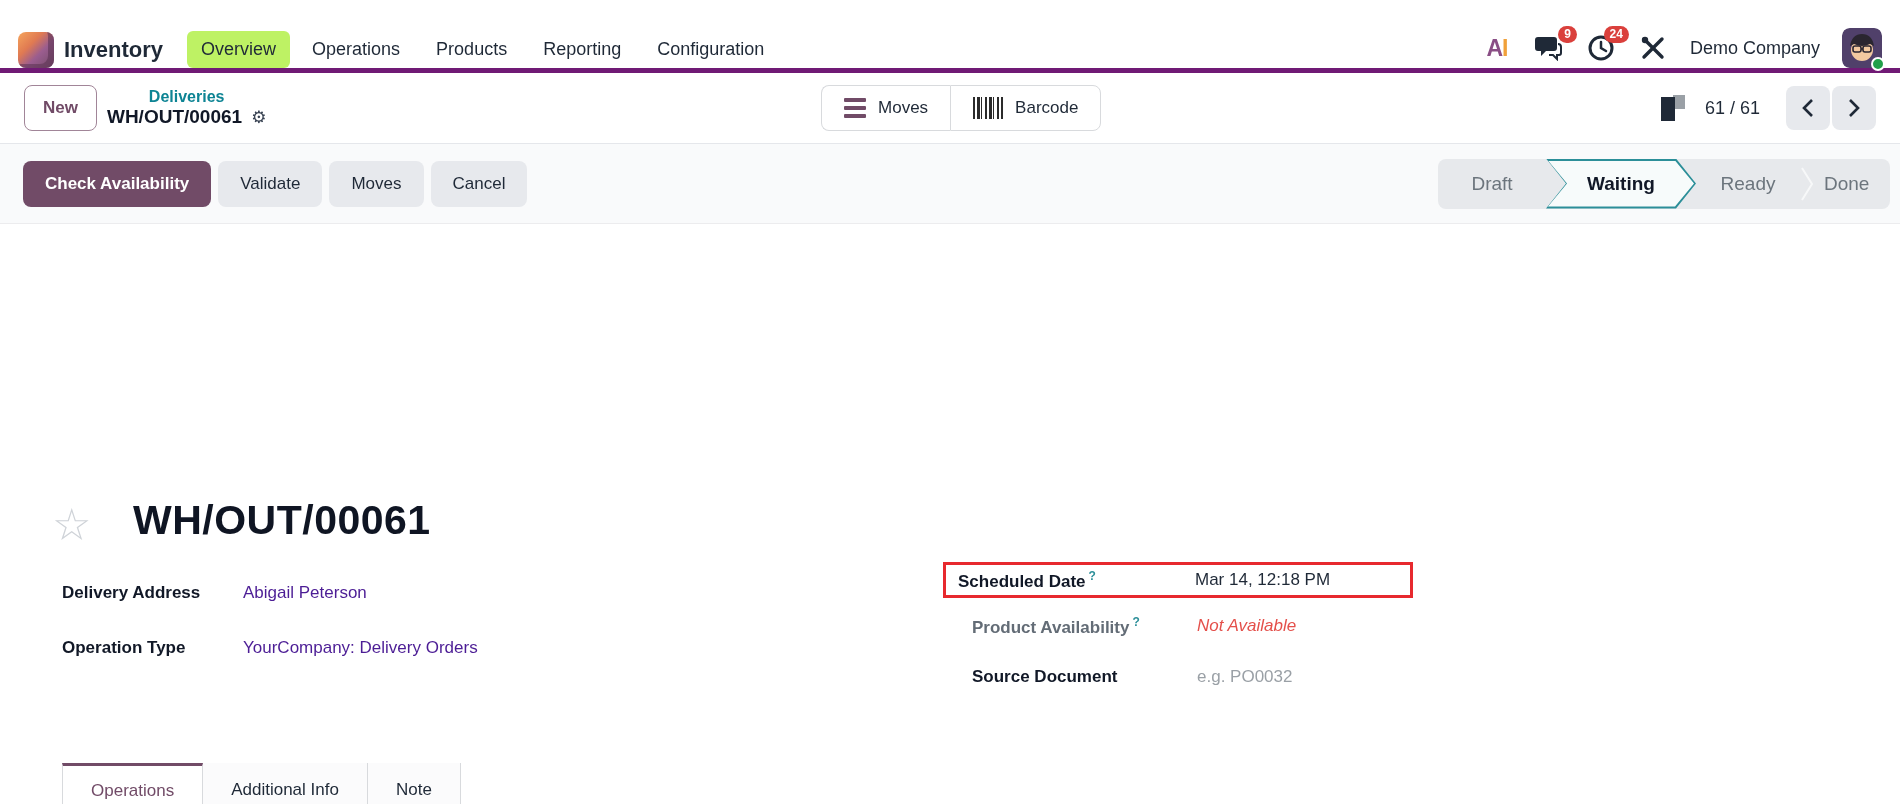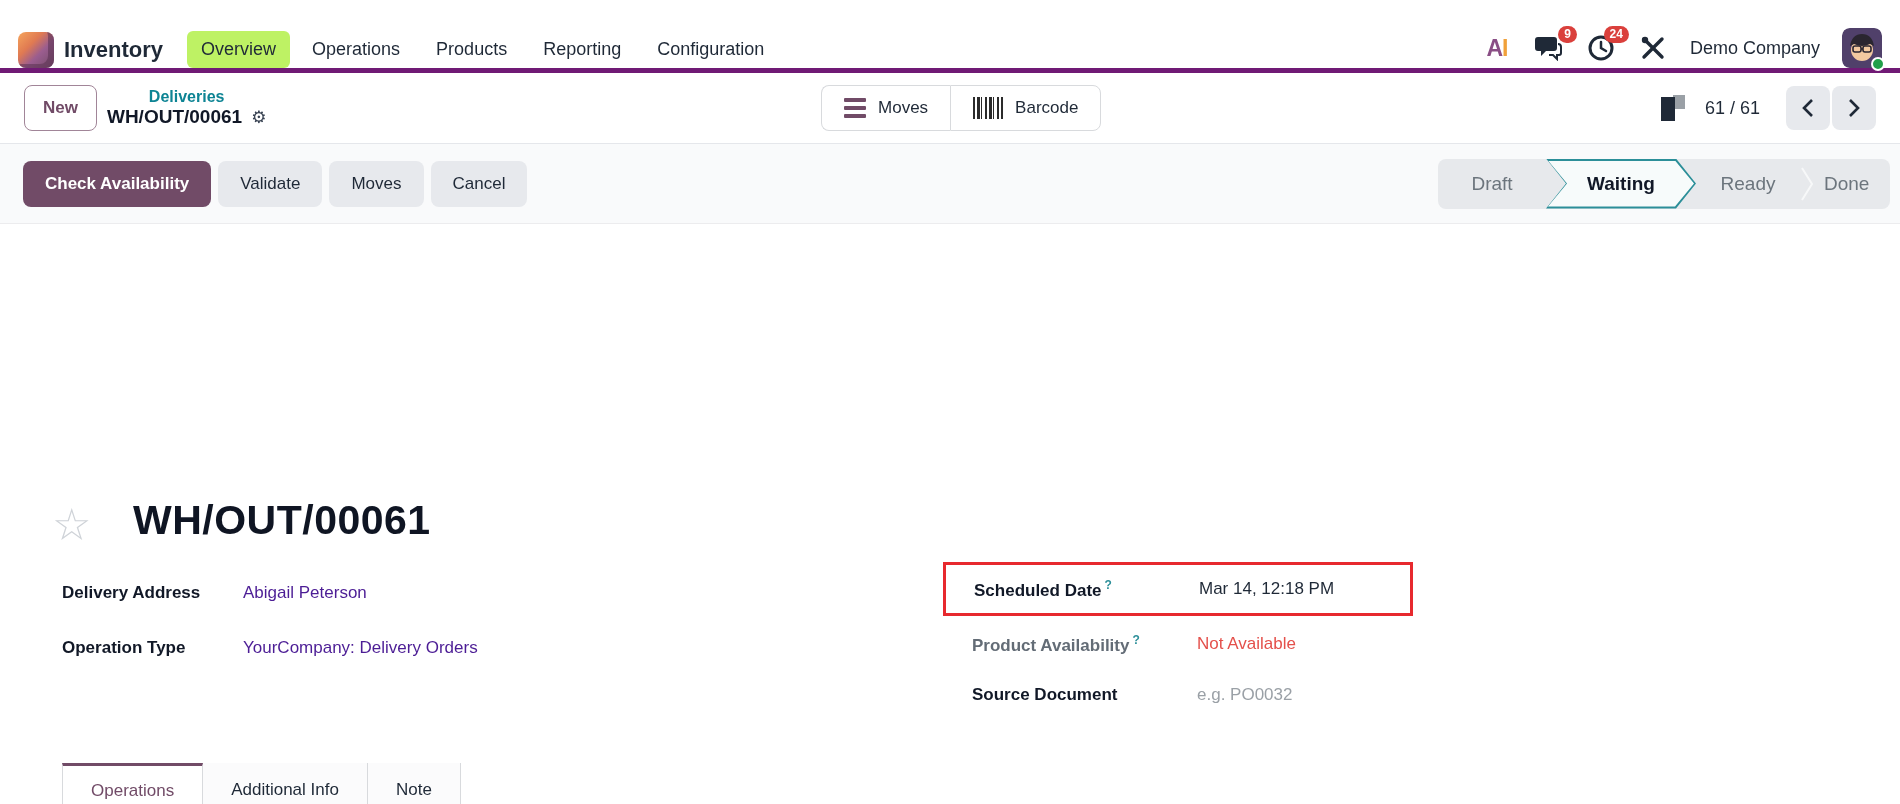--- a/index.html
+++ b/index.html
@@ -65,28 +65,28 @@
   
   .sheet { position:absolute; top:225px; left:0; right:0; bottom:0; background:#fff; }
   .fav-star { position:absolute; left:52px; top:278px; font-family:"DejaVu Sans",sans-serif; font-size:44px; line-height:44px; color:#cfd3d8; cursor:pointer; }
   .record-title { position:absolute; left:133px; top:272px; font-size:41px; font-weight:700; color:#0f1523; letter-spacing:.5px; }
   .fields-left { position:absolute; left:62px; top:348px; }
   .f-row { display:flex; align-items:center; height:40px; margin-bottom:15px; }
   .f-label { width:181px; font-size:17px; font-weight:700; color:#111827; }
   .f-value { font-size:17px; color:#4c1d95; }
   .fields-right { position:absolute; left:943px; top:337px; width:470px; }
   .fr-row { display:flex; align-items:center; height:40px; padding-left:29px; }
-  .fr-row.boxed { height:54px; border:3px solid #e7292e; padding-left:28px; }
+  .fr-row.boxed { height:36px; border:3px solid #e7292e; padding-left:12px;gap:12px; }
   .fr-row.gap-a { margin-top:8px; }
   .fr-row.gap-b { margin-top:11px; }
   .fr-label { width:225px; font-size:17px; font-weight:700; color:#111827; }
   .fr-label.muted { color:#636c76; font-weight:600; }
   .help-q { color:#2c8f99; font-size:12px; font-weight:700; vertical-align:super; margin-left:3px; }
   .fr-value { font-size:17px; color:#1f2937; }
-  .fr-value.red { color:#e4504b; }
+  .fr-value.red { color:#e4504b;font-style:italic; }
   .fr-value.placeholder { color:#9aa0a6; }
 
   
   .tab-strip { position:absolute; left:24px; right:24px; top:538px; height:54px; display:flex; border-bottom:1px solid #d8dadd; padding-left:38px; }
   .tab { height:54px; display:flex; align-items:center; padding:0 28px; font-size:17px; color:#1f2937; border-right:1px solid #d8dadd; cursor:pointer; background:#fbfbfc; }
   .tab:first-child { border-left:1px solid #d8dadd; }
   .tab.active { background:#fff; color:#714b67; border-top:3px solid #714b67; margin-bottom:-1px; border-bottom:1px solid #fff; }
 </style>
 </head>
 <body>

